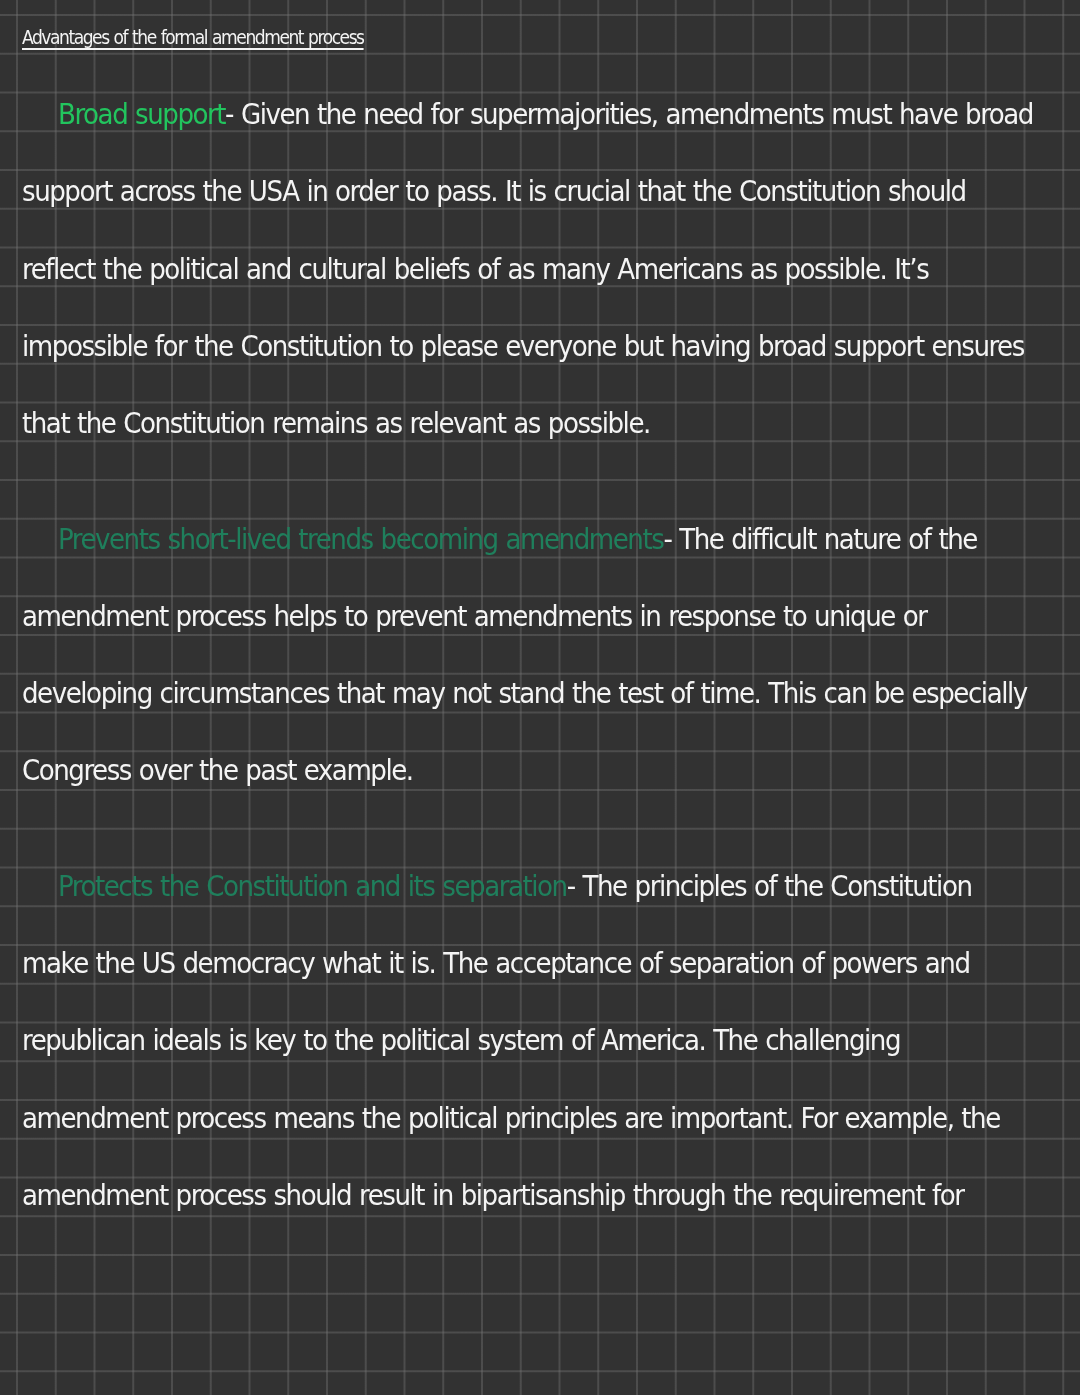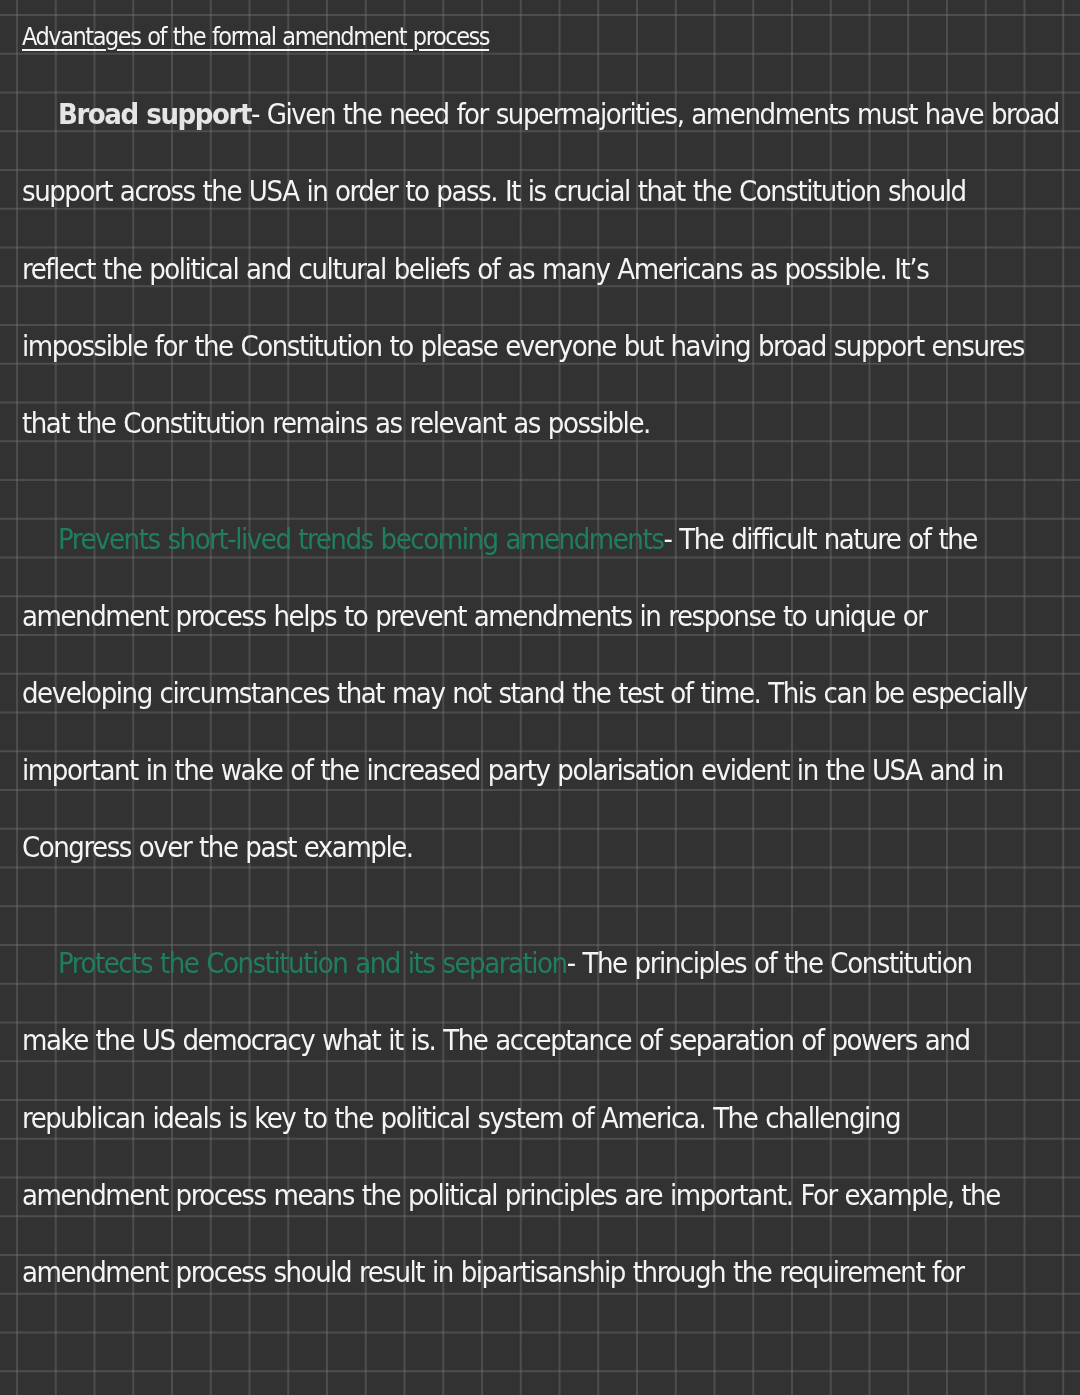--- a/index.html
+++ b/index.html
@@ -28,21 +28,21 @@
       font-family: "DejaVu Sans", sans-serif;
       font-size: 29px;
       line-height: 38.6px;
       letter-spacing: -1.45px;
       word-spacing: 1px;
       font-stretch: condensed;
     }
     .title {
       margin: 0;
       font-weight: normal;
-      font-size: 25px;
+      font-size: 19px;
       line-height: 38.6px;
       text-decoration: underline;
       text-decoration-thickness: 1.5px;
       text-underline-offset: 4px;
       color: #f4f4f4;
     }
     .para {
       margin: 0;
       white-space: pre-line;
     }
@@ -57,32 +57,31 @@
       color: #1f7f5c;
     }
   </style>
 </head>
 <body style="background-color: rgb(50, 50, 50);">
 
 <main class="page" style="color: rgb(244, 244, 244);">
   <h1 class="title">Advantages of the formal amendment process</h1>
 
   <section class="para">
-    <span class="line indent"><span class="heading" style="color: #e5e5e5; font-weight: bold;">Broad support</span><span>- Given the need for supermajorities, amendments must have broad</span></span>
+    <span class="line indent"><span class="heading" style="color: #22c55e;">Broad support</span><span>- Given the need for supermajorities, amendments must have broad</span></span>
     <span class="line">support across the USA in order to pass. It is crucial that the Constitution should</span>
     <span class="line">reflect the political and cultural beliefs of as many Americans as possible. It’s</span>
     <span class="line">impossible for the Constitution to please everyone but having broad support ensures</span>
     <span class="line">that the Constitution remains as relevant as possible.</span>
   </section>
 
   <section class="para">
     <span class="line indent"><span class="heading" style="color: rgb(31, 127, 92); text-align: center;">Prevents short-lived trends becoming amendments</span><span>- The difficult nature of the</span></span>
     <span class="line">amendment process helps to prevent amendments in response to unique or</span>
     <span class="line">developing circumstances that may not stand the test of time. This can be especially</span>
-    <span class="line">important in the wake of the increased party polarisation evident in the USA and in</span>
     <span class="line">Congress over the past example.</span>
   </section>
 
   <section class="para">
     <span class="line indent"><span class="heading" style="color: rgb(31, 127, 92);">Protects the Constitution and its separation</span><span>- The principles of the Constitution</span></span>
     <span class="line">make the US democracy what it is. The acceptance of separation of powers and</span>
     <span class="line">republican ideals is key to the political system of America. The challenging</span>
     <span class="line">amendment process means the political principles are important. For example, the</span>
     <span class="line">amendment process should result in bipartisanship through the requirement for</span>
   </section>

